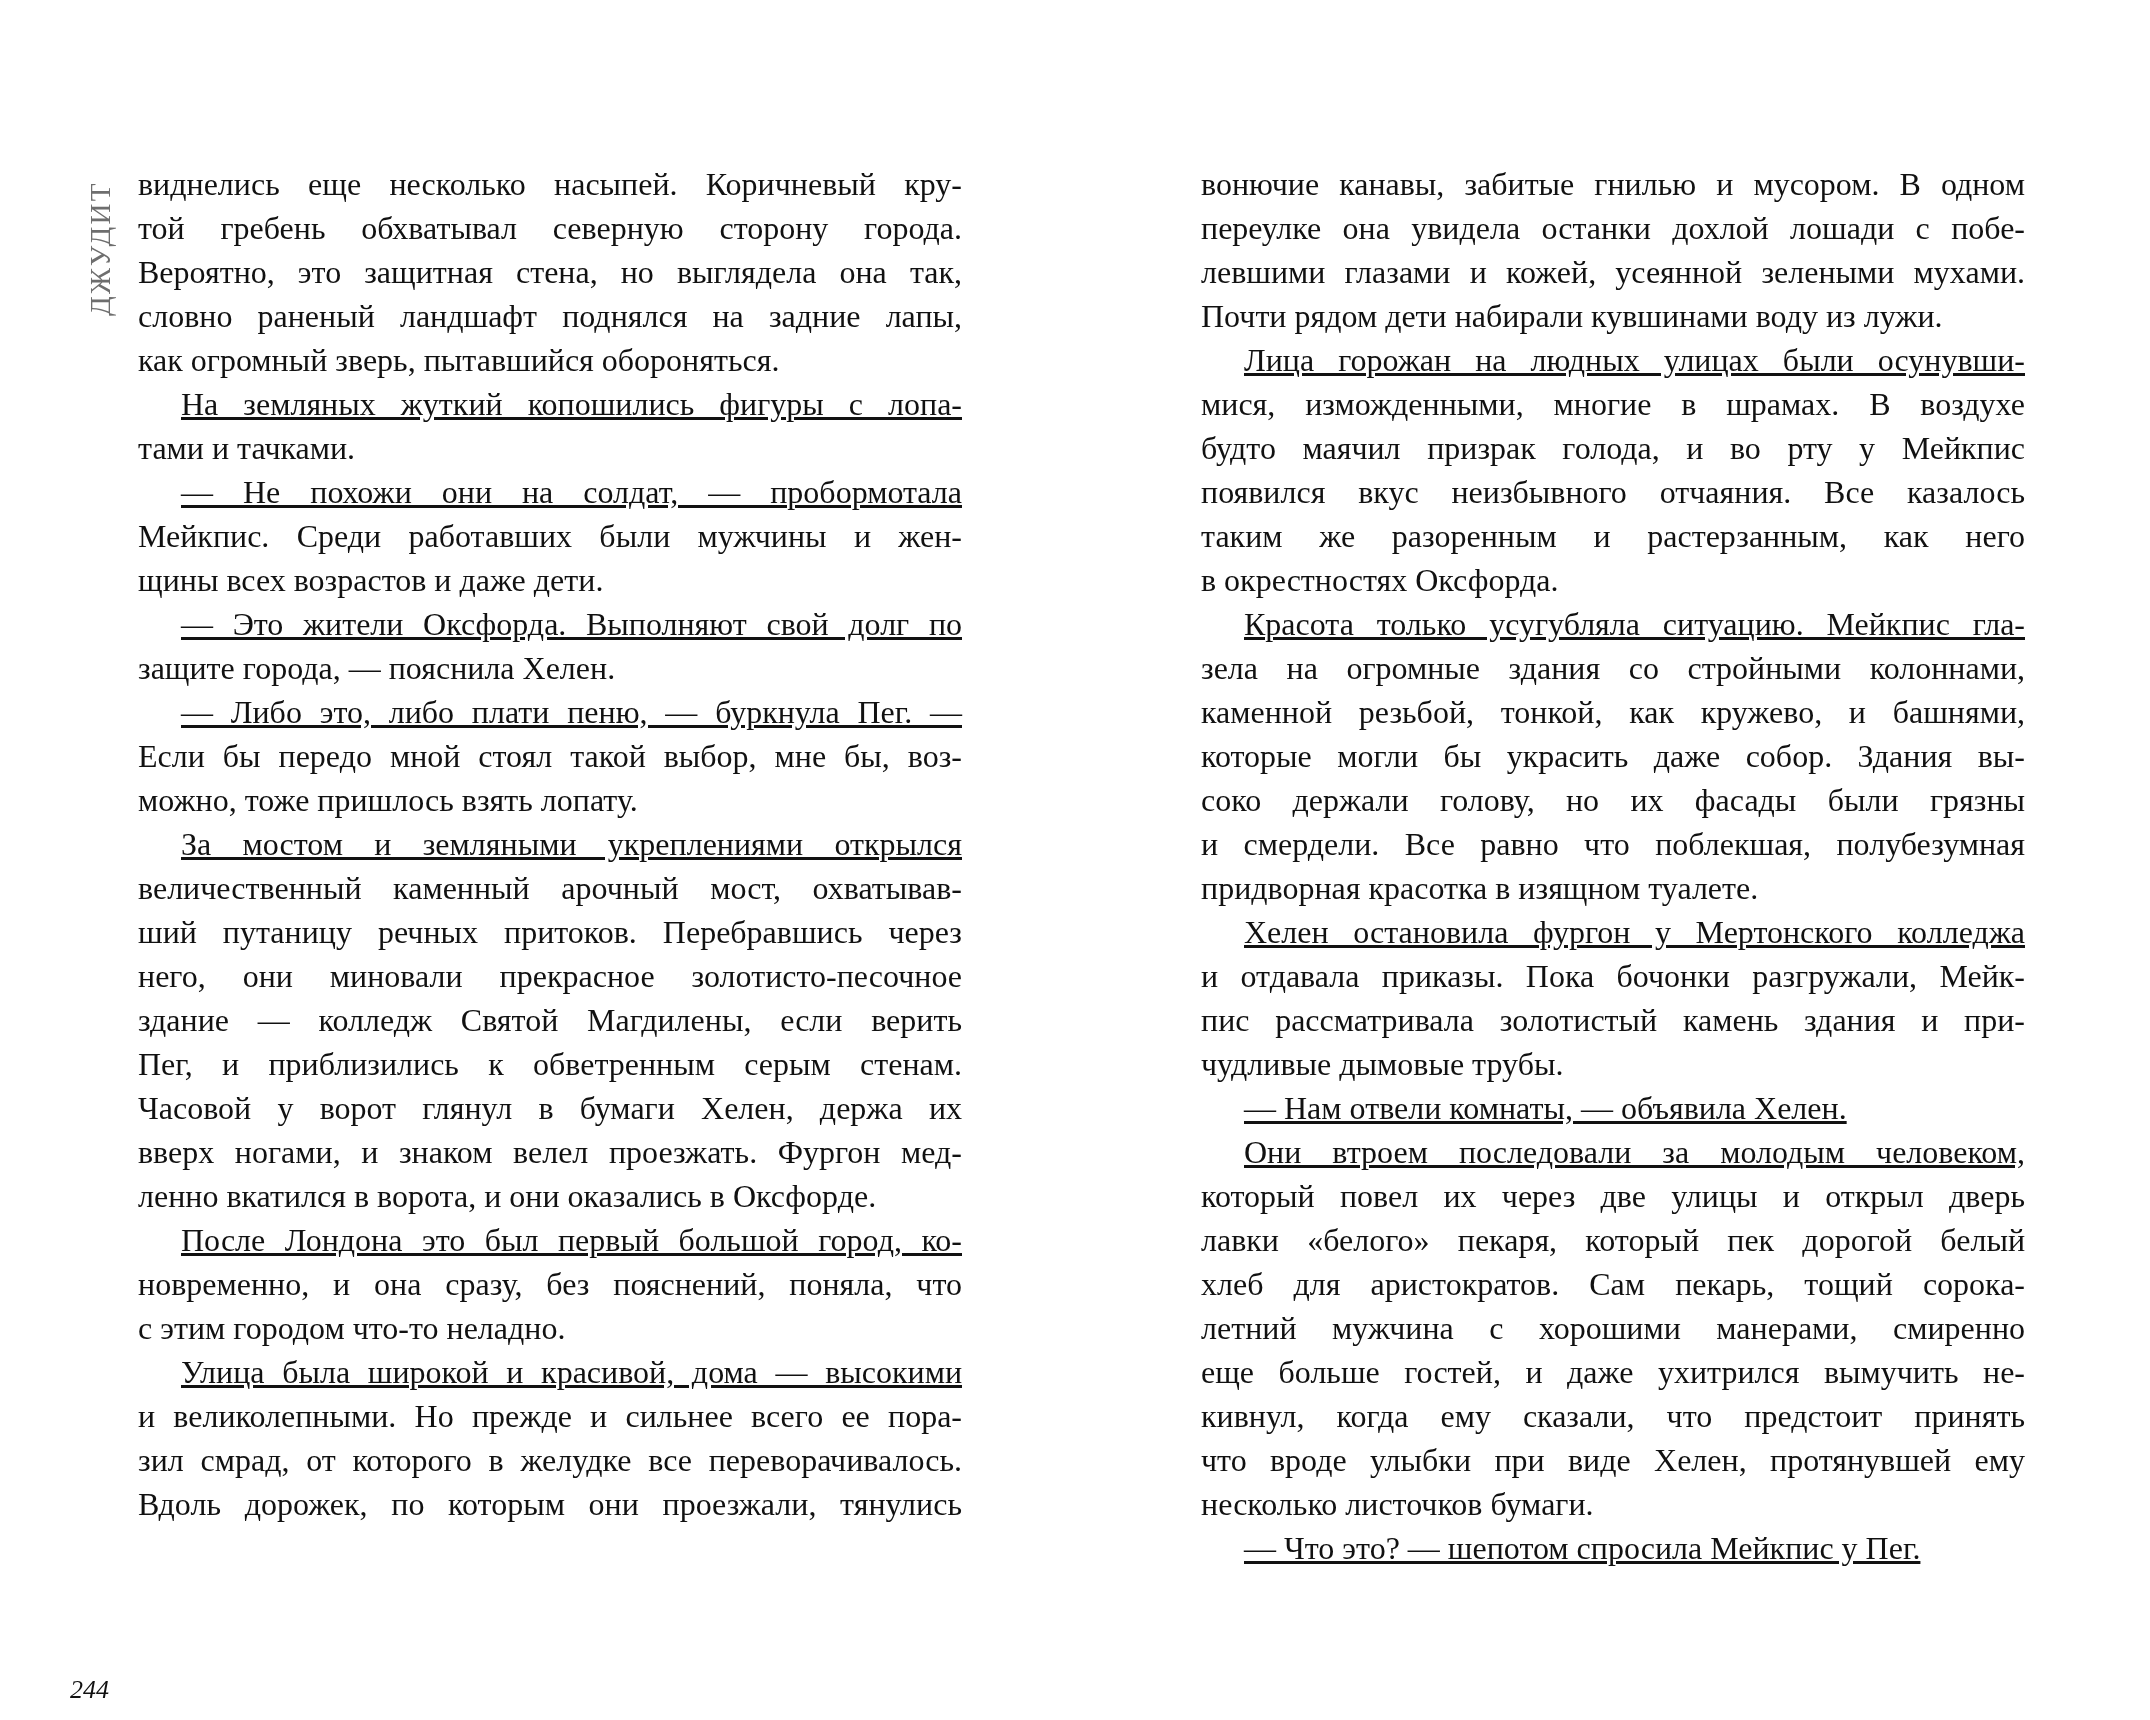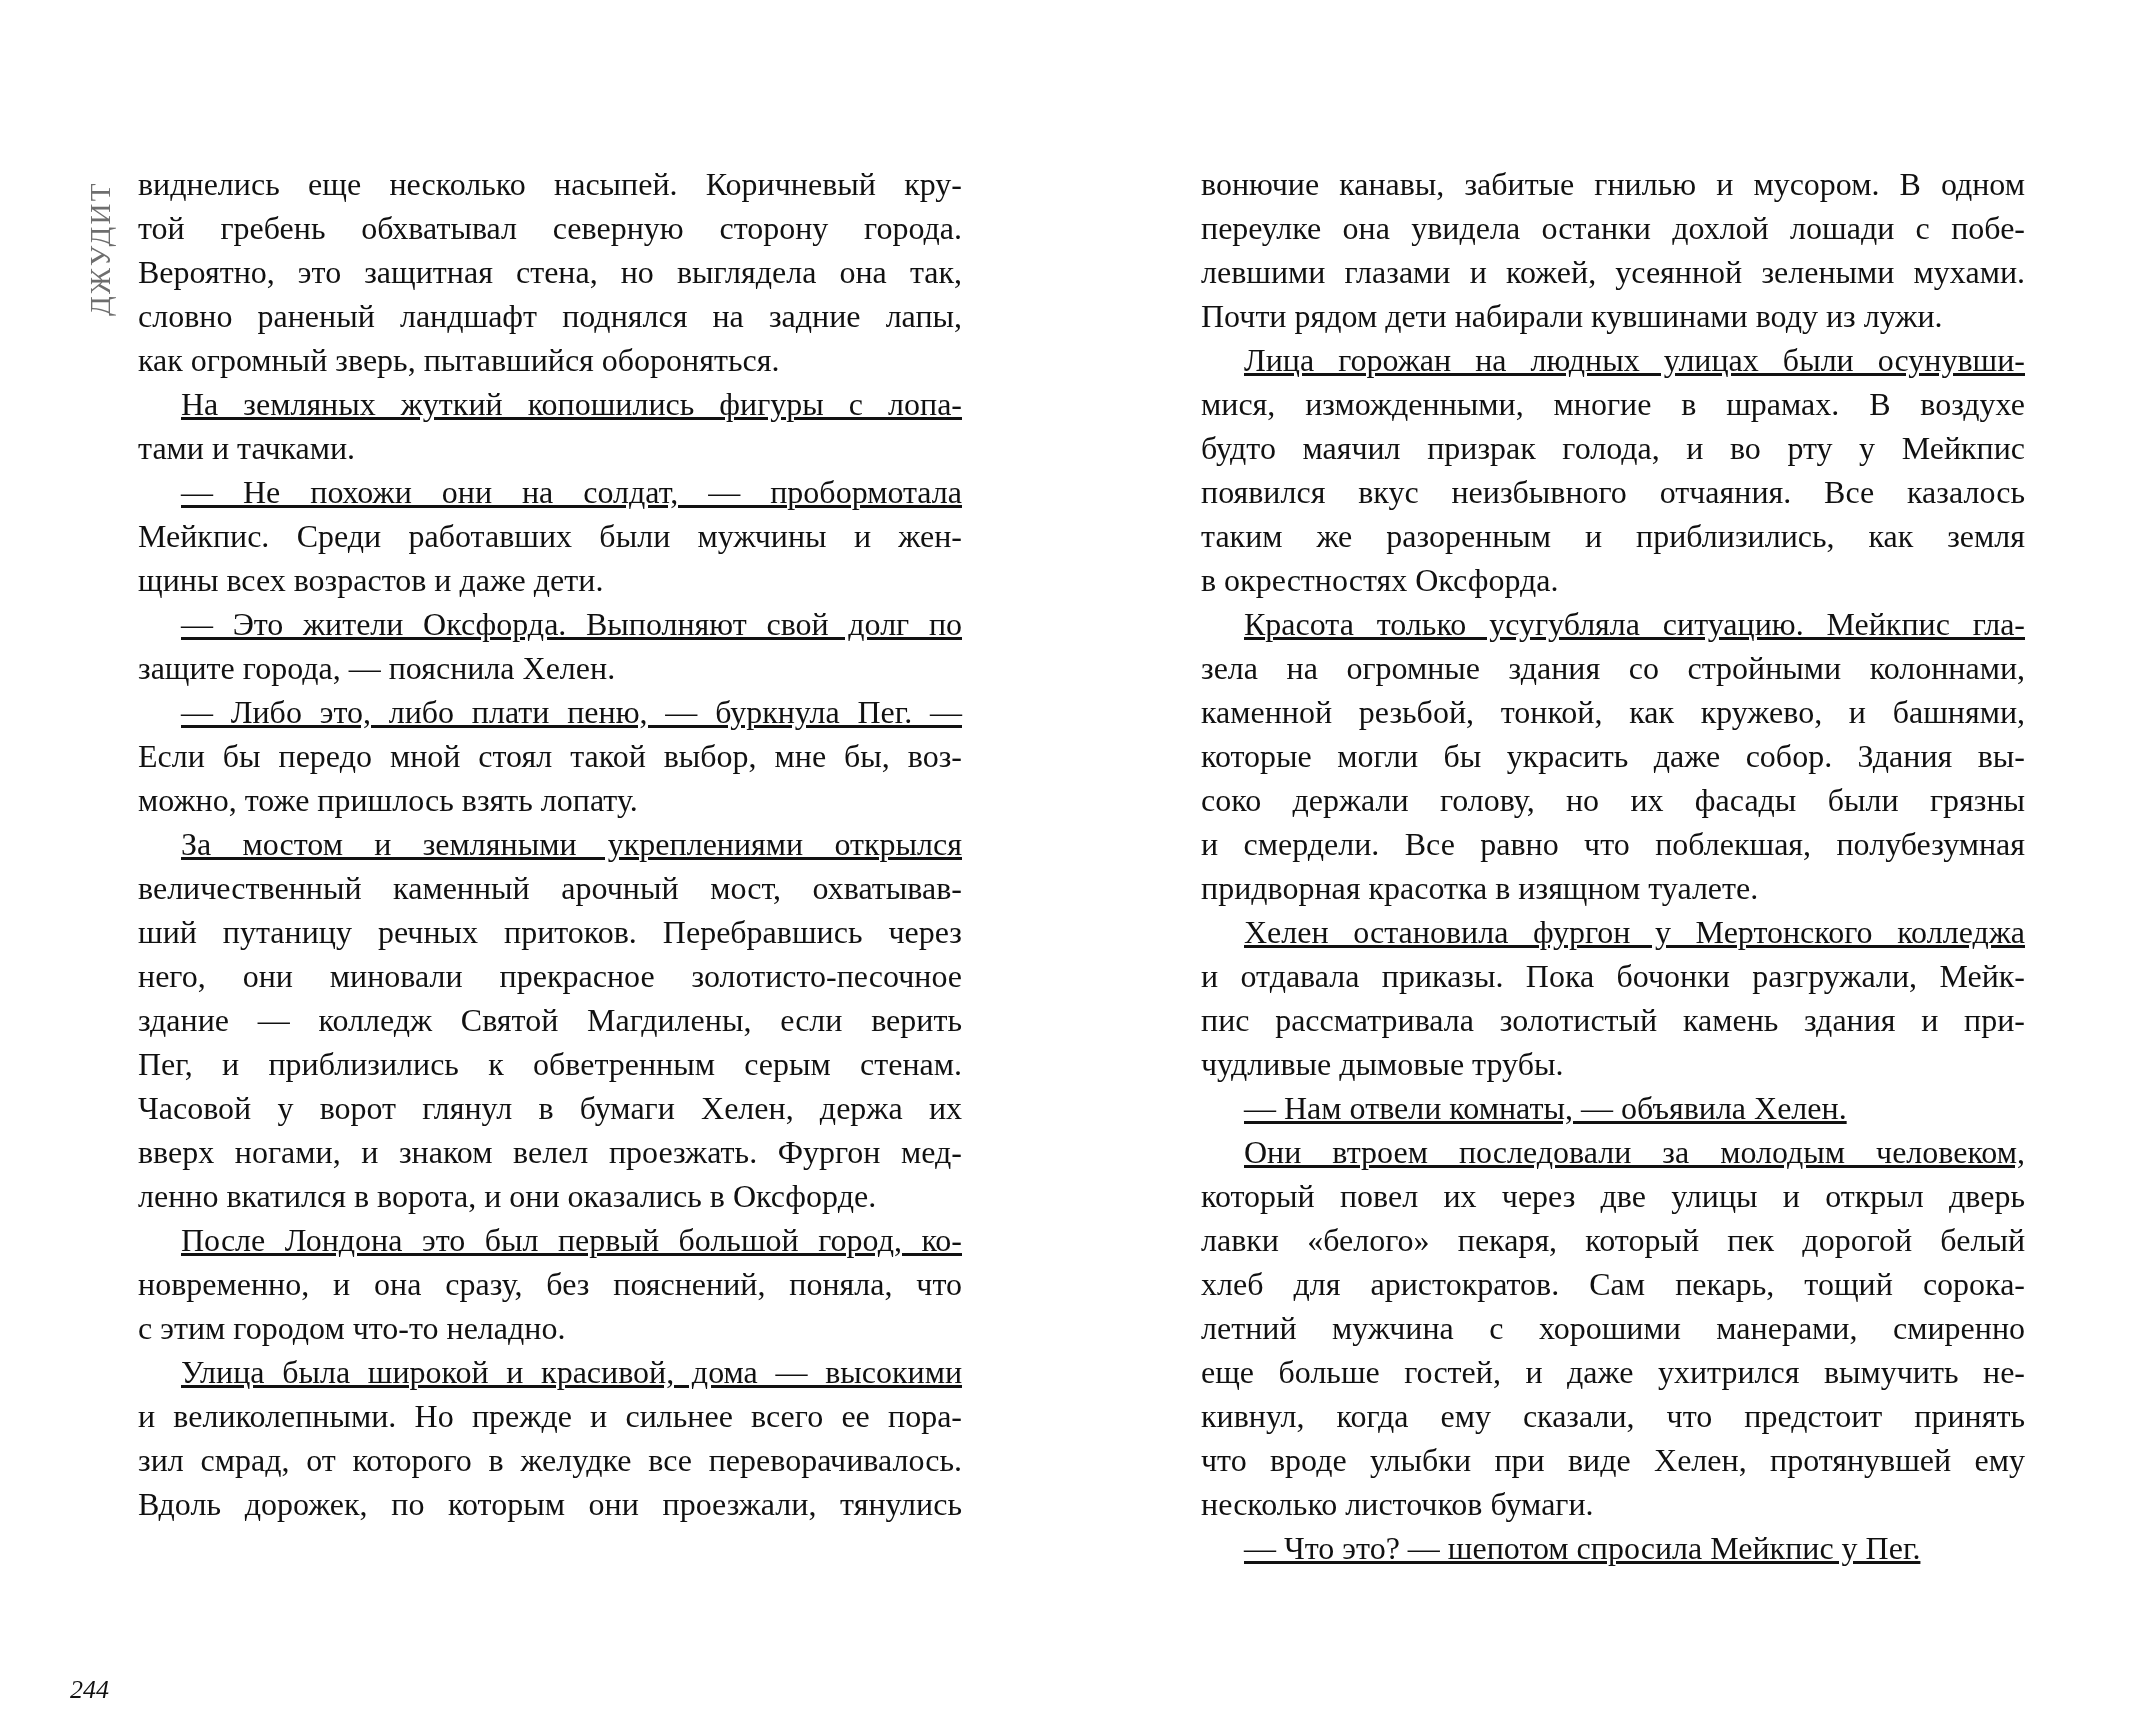--- a/index.html
+++ b/index.html
@@ -92,21 +92,21 @@
           <span class="line">вонючие канавы, забитые гнилью и мусором. В одном</span>
           <span class="line">переулке она увидела останки дохлой лошади с побе-</span>
           <span class="line">левшими глазами и кожей, усеянной зелеными мухами.</span>
           <span class="line para-end">Почти рядом дети набирали кувшинами воду из лужи.</span>
         </div>
         <div class="paragraph">
           <span class="line indent">Лица горожан на людных улицах были осунувши-</span>
           <span class="line">мися, изможденными, многие в шрамах. В воздухе</span>
           <span class="line">будто маячил призрак голода, и во рту у Мейкпис</span>
           <span class="line">появился вкус неизбывного отчаяния. Все казалось</span>
-          <span class="line">таким же разоренным и приблизились, как земля</span>
+          <span class="line">таким же разоренным и растерзанным, как него</span>
           <span class="line para-end">в окрестностях Оксфорда.</span>
         </div>
         <div class="paragraph">
           <span class="line indent">Красота только усугубляла ситуацию. Мейкпис гла-</span>
           <span class="line">зела на огромные здания со стройными колоннами,</span>
           <span class="line">каменной резьбой, тонкой, как кружево, и башнями,</span>
           <span class="line">которые могли бы украсить даже собор. Здания вы-</span>
           <span class="line">соко держали голову, но их фасады были грязны</span>
           <span class="line">и смердели. Все равно что поблекшая, полубезумная</span>
           <span class="line para-end">придворная красотка в изящном туалете.</span>

